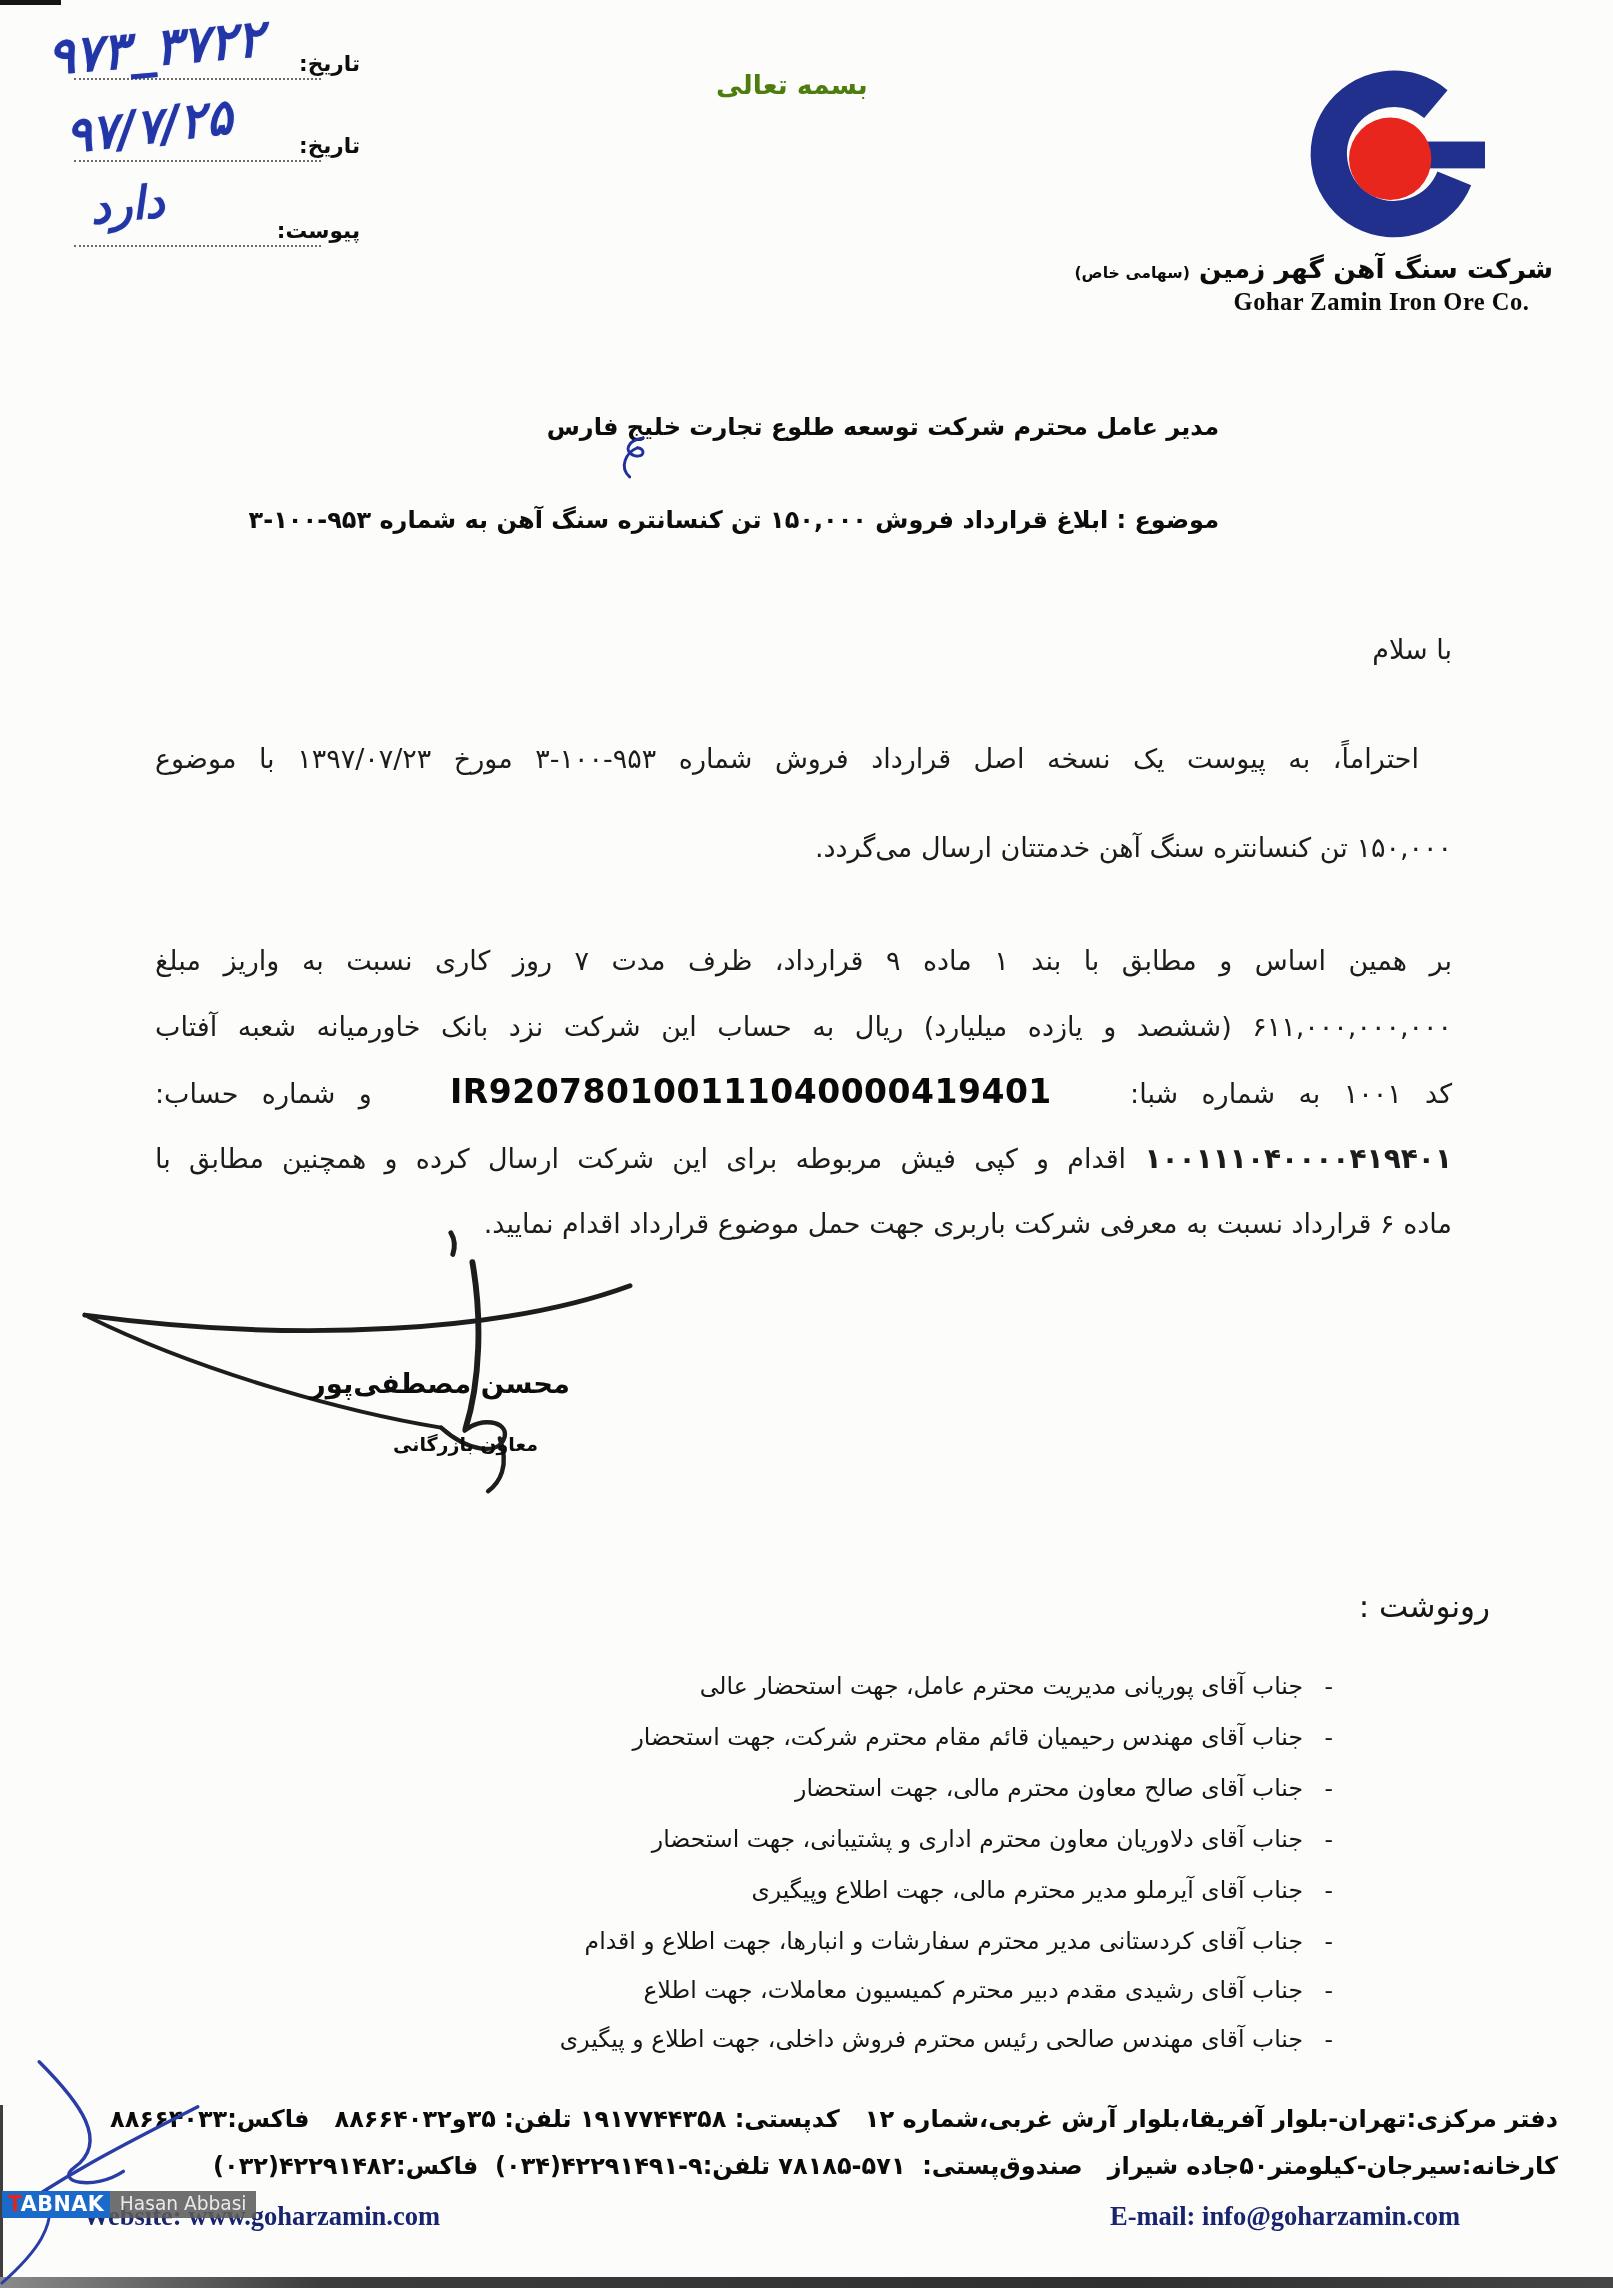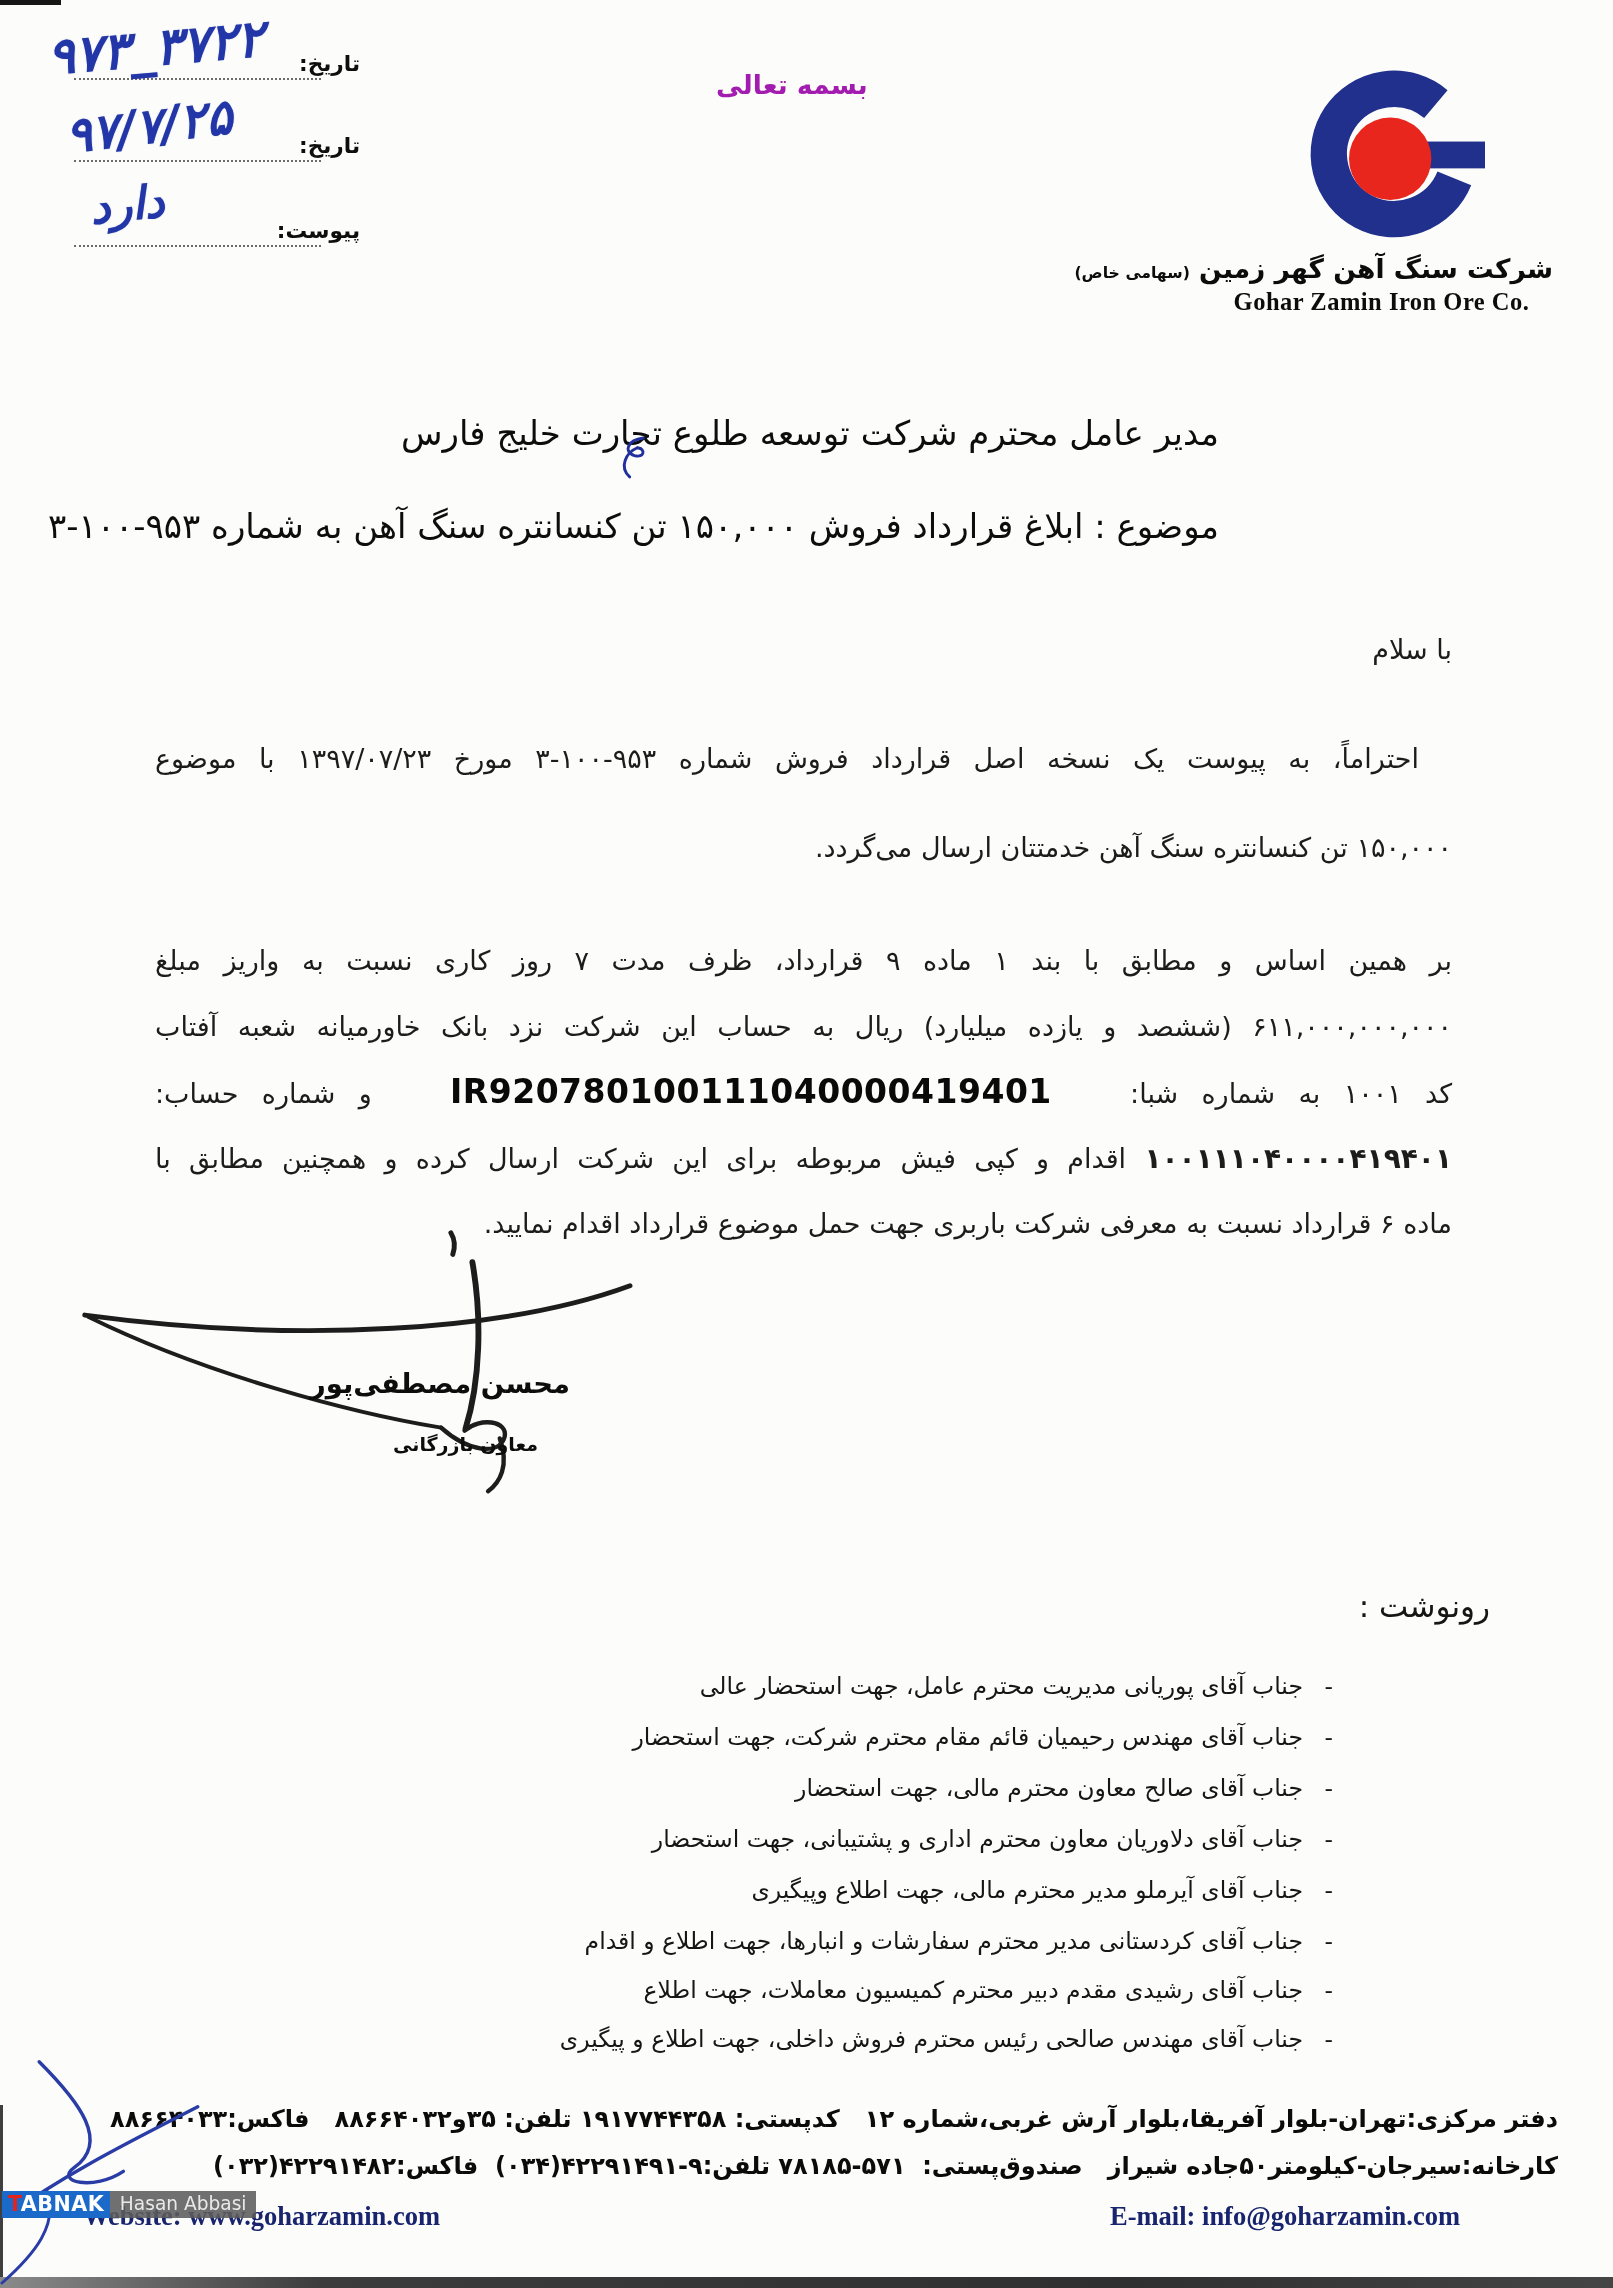--- a/index.html
+++ b/index.html
@@ -12,27 +12,27 @@
     font-family:"DejaVu Sans","Liberation Sans",sans-serif;
     color:#1b1b1b;
   }
   .abs{position:absolute;}
   
   .field-label{position:absolute;direction:rtl;font-weight:bold;font-size:21.6px;color:#0e0e0e;white-space:nowrap;}
   .dotline{position:absolute;border-bottom:2px dotted #6b6b6b;height:0;}
   .hand{position:absolute;direction:ltr;color:#2336a8;font-style:italic;font-weight:600;white-space:nowrap;
         text-shadow:0 0 1px rgba(35,54,168,.55);}
   
-  .bismillah{position:absolute;direction:rtl;font-weight:bold;font-size:26.5px;color:#a21caf;}
+  .bismillah{position:absolute;direction:rtl;font-weight:bold;font-size:26.5px;color:#4d7c0f;}
   .logo-names{position:absolute;text-align:center;}
   .logo-fa{direction:rtl;font-weight:bold;font-size:26.5px;color:#0c0c0c;white-space:nowrap;}
   .logo-fa .corp-type{font-size:15.7px;font-weight:bold;}
   .logo-en{font-family:"Liberation Serif","DejaVu Serif",serif;font-weight:bold;font-size:24.5px;letter-spacing:0.5px;color:#0c0c0c;margin-top:3.9px;white-space:nowrap;}
   
-  .hline{position:absolute;right:394px;direction:rtl;font-weight:normal;color:#0d0d0d;font-size:34px;white-space:nowrap;}
+  .hline{position:absolute;right:394px;direction:rtl;font-weight:bold;color:#0d0d0d;font-size:24px;white-space:nowrap;}
   
   .bline{position:absolute;direction:rtl;font-size:27px;color:#1c1c1c;line-height:1.35;}
   .just{left:155px;right:161px;text-align:justify;text-align-last:justify;}
   .ralign{right:161px;white-space:nowrap;text-align:right;}
   .ibanline{left:155px;right:161px;display:flex;justify-content:space-between;align-items:baseline;}
   .ibanline .faseg{word-spacing:14.7px;}
   .iban{direction:ltr;unicode-bidi:isolate;font-weight:bold;font-size:33px;letter-spacing:0.5px;color:#0a0a0a;}
   .acct{font-weight:bold;font-size:28px;letter-spacing:1px;}
   
   .sig-name{position:absolute;direction:rtl;font-weight:bold;font-size:27.4px;color:#0d0d0d;white-space:nowrap;}

